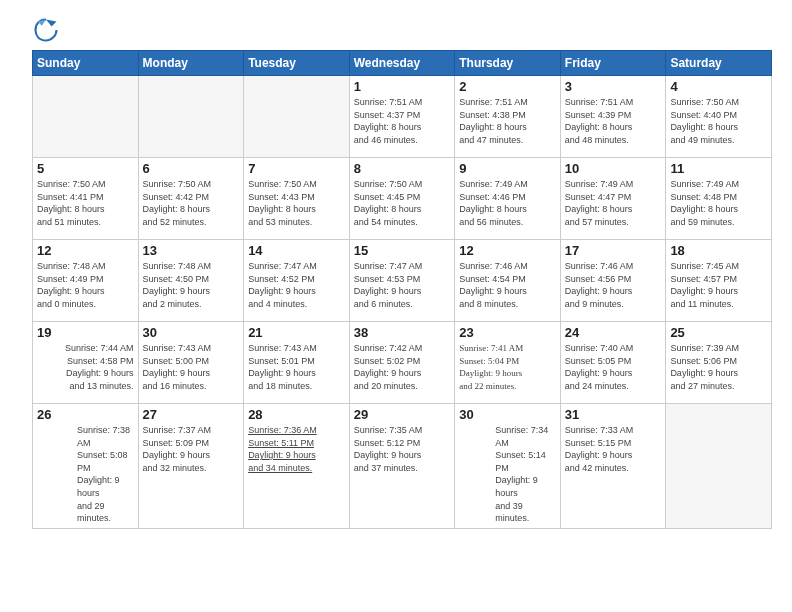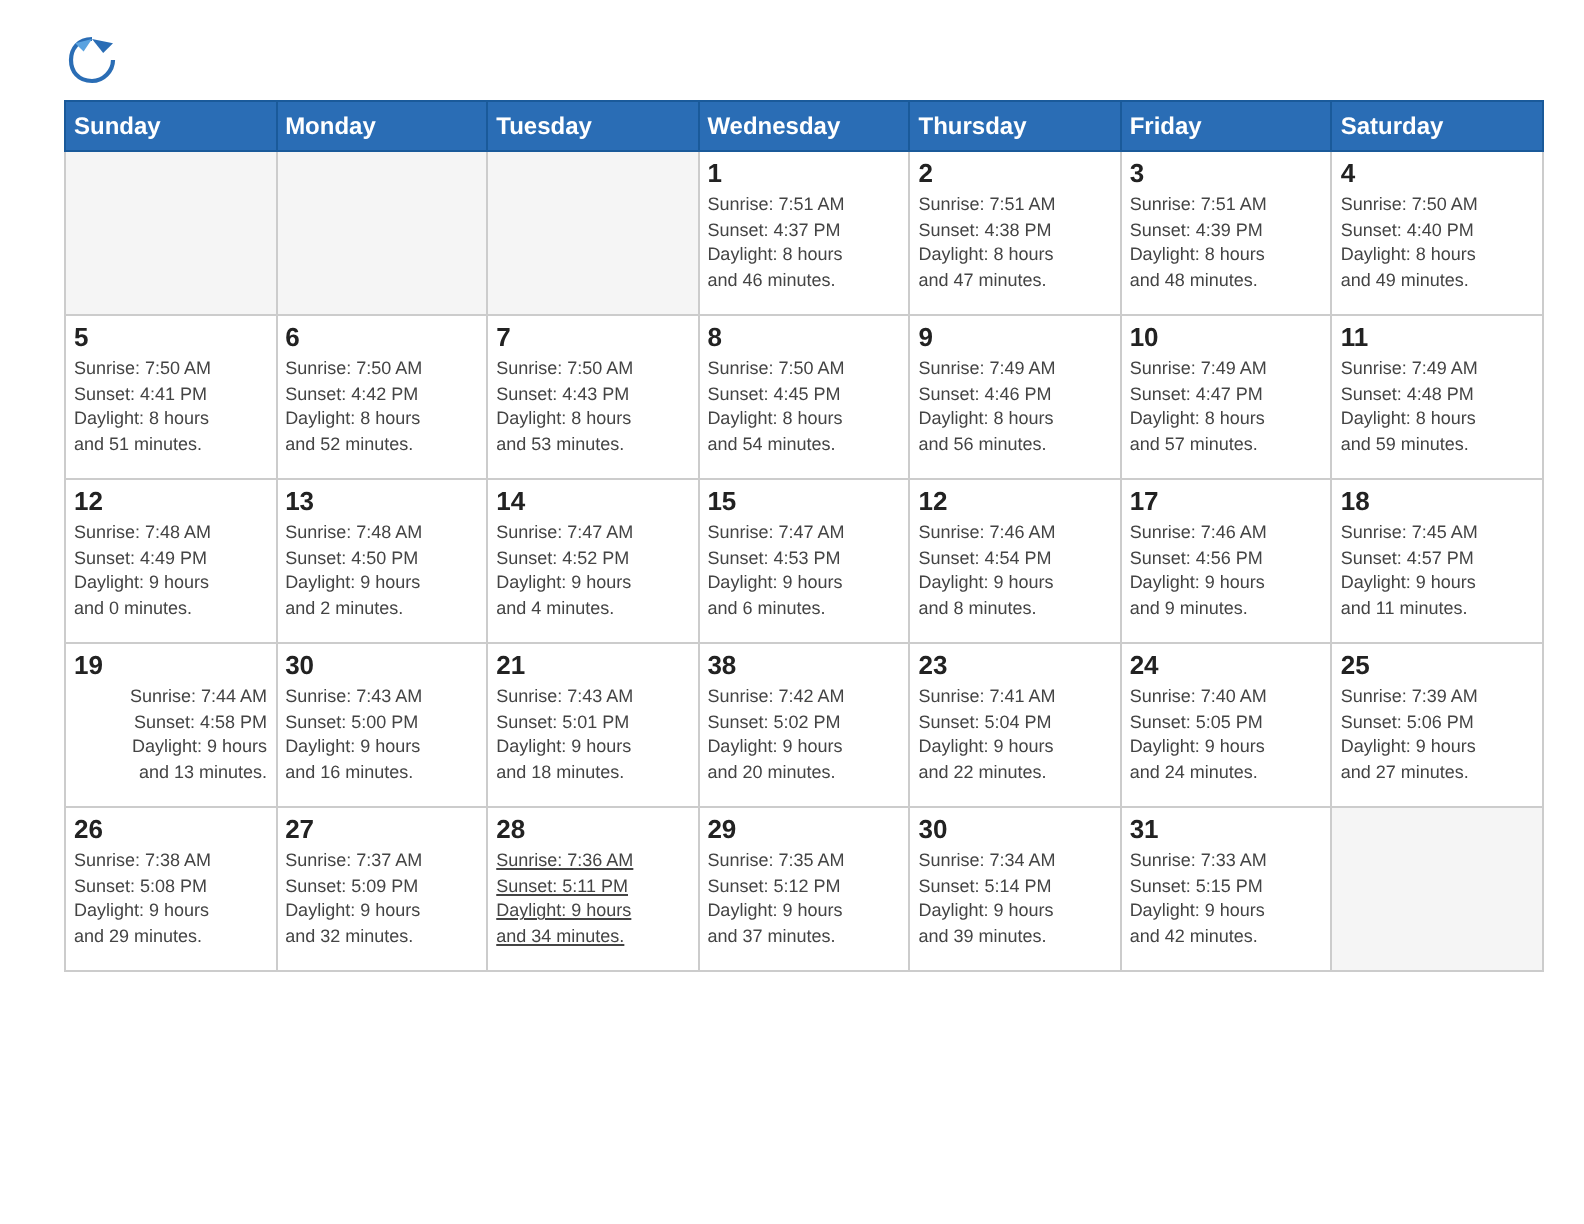--- a/index.html
+++ b/index.html
@@ -288,21 +288,21 @@
           </td>
           <td>
             <div class="day-number">38</div>
             <div class="day-info" style="white-space: pre-line;">Sunrise: 7:42 AM
 Sunset: 5:02 PM
 Daylight: 9 hours
 and 20 minutes.</div>
           </td>
           <td>
             <div class="day-number">23</div>
-            <div class="day-info" style="white-space: pre-line;">Sunrise: 7:41 AM
+            <div class="day-info" style="white-space: pre-line; font-family: Liberation Serif, serif;">Sunrise: 7:41 AM
 Sunset: 5:04 PM
 Daylight: 9 hours
 and 22 minutes.</div>
           </td>
           <td>
             <div class="day-number">24</div>
             <div class="day-info" style="white-space: pre-line;">Sunrise: 7:40 AM
 Sunset: 5:05 PM
 Daylight: 9 hours
 and 24 minutes.</div>
@@ -311,21 +311,21 @@
             <div class="day-number">25</div>
             <div class="day-info" style="white-space: pre-line;">Sunrise: 7:39 AM
 Sunset: 5:06 PM
 Daylight: 9 hours
 and 27 minutes.</div>
           </td>
         </tr>
         <tr>
           <td>
             <div class="day-number">26</div>
-            <div class="day-info" style="white-space: pre-line;">Sunrise: 7:38 AM
+            <div class="day-info" style="white-space: pre-line; margin-left: 40px;">Sunrise: 7:38 AM
 Sunset: 5:08 PM
 Daylight: 9 hours
 and 29 minutes.</div>
           </td>
           <td>
             <div class="day-number">27</div>
             <div class="day-info" style="white-space: pre-line;">Sunrise: 7:37 AM
 Sunset: 5:09 PM
 Daylight: 9 hours
 and 32 minutes.</div>
@@ -339,21 +339,21 @@
           </td>
           <td>
             <div class="day-number">29</div>
             <div class="day-info" style="white-space: pre-line;">Sunrise: 7:35 AM
 Sunset: 5:12 PM
 Daylight: 9 hours
 and 37 minutes.</div>
           </td>
           <td>
             <div class="day-number">30</div>
-            <div class="day-info" style="white-space: pre-line;">Sunrise: 7:34 AM
+            <div class="day-info" style="white-space: pre-line; margin-left: 36px;">Sunrise: 7:34 AM
 Sunset: 5:14 PM
 Daylight: 9 hours
 and 39 minutes.</div>
           </td>
           <td>
             <div class="day-number">31</div>
             <div class="day-info" style="white-space: pre-line;">Sunrise: 7:33 AM
 Sunset: 5:15 PM
 Daylight: 9 hours
 and 42 minutes.</div>

